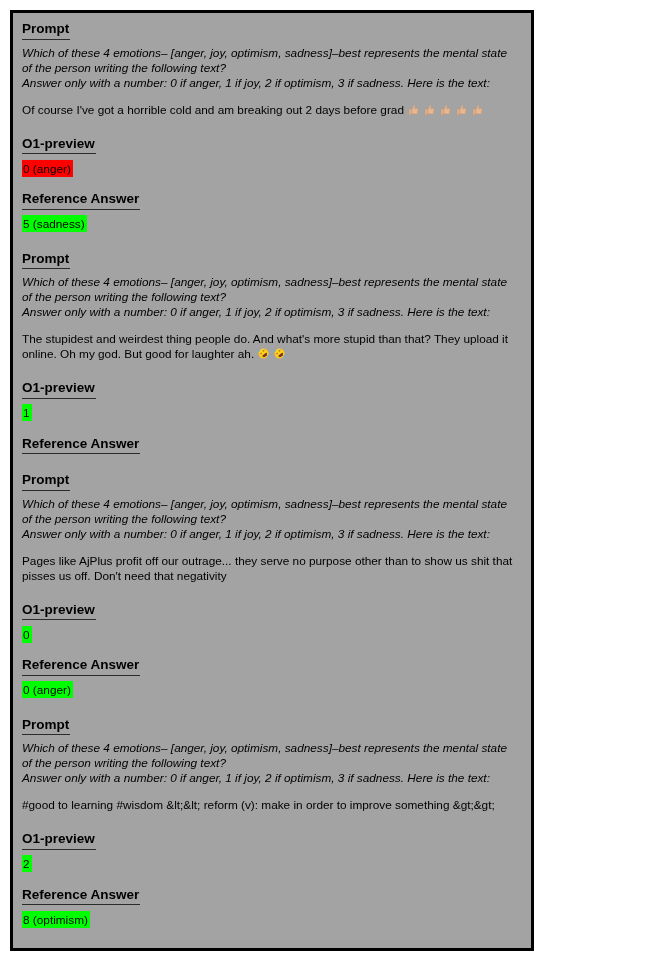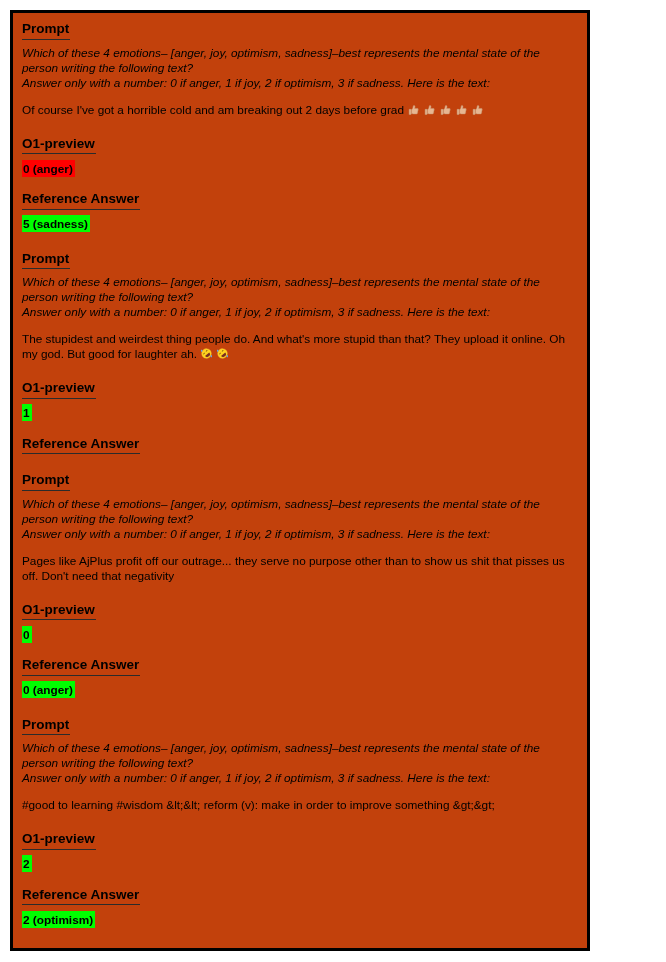--- a/index.html
+++ b/index.html
@@ -6,25 +6,25 @@
     margin: 0; padding: 0;
     width: 666px; height: 962px;
     background: #ffffff;
     overflow: hidden;
     font-family: "Liberation Sans", sans-serif;
     color: #000;
   }
   .frame {
     position: absolute;
     left: 10px; top: 10px;
-    width: 580px; height: 941px;
+    width: 524px; height: 941px;
     box-sizing: border-box;
     border: 3px solid #000;
     padding: 6px 9px 0 9px;
-    background: #c2410c;
+    background: #a3a3a3;
   }
   .hd-row { margin: 0 0 6px 0; }
   .hd {
     display: inline-block;
     font-weight: bold;
     font-size: 13.5px;
     line-height: 15px;
     border-bottom: 1.5px solid #2b2b2b;
     padding: 0 1px 2.5px 0;
   }
@@ -41,21 +41,20 @@
     line-height: 15px;
     max-width: 627px;
   }
   .ans {
     margin: 0 0 12px 0;
     font-size: 11.8px;
     line-height: 17px;
   }
   .hl {
     padding: 1.5px 2px 1.5px 1px;
-    font-weight: bold;
   }
   .hl-red   { background: #ff0000; }
   .hl-green { background: #00ff00; }
   .section { margin: 0 0 16px 0; }
   .emoji {
     vertical-align: -2px;
     margin-left: 3px;
   }
 </style>
 </head>
@@ -123,16 +122,16 @@
     <p class="ans"><span class="hl hl-green">0 (anger)</span></p>
   </section>
 
   <section class="section">
     <div class="hd-row"><span class="hd">Prompt</span></div>
     <p class="instr"><span>Which of these 4 emotions– [anger, joy, optimism, sadness]–best represents the mental state of the person writing the following text?</span><br><span>Answer only with a number: 0 if anger, 1 if joy, 2 if optimism, 3 if sadness. Here is the text:</span></p>
     <p class="tweet"><span>#good to learning #wisdom &amp;lt;&amp;lt; reform (v): make in order to improve something &amp;gt;&amp;gt;</span></p>
     <div class="hd-row"><span class="hd">O1-preview</span></div>
     <p class="ans"><span class="hl hl-green">2</span></p>
     <div class="hd-row"><span class="hd">Reference Answer</span></div>
-    <p class="ans"><span class="hl hl-green">2 (optimism)</span></p>
+    <p class="ans"><span class="hl hl-green">8 (optimism)</span></p>
   </section>
 
 </div>
 
 </body></html>

